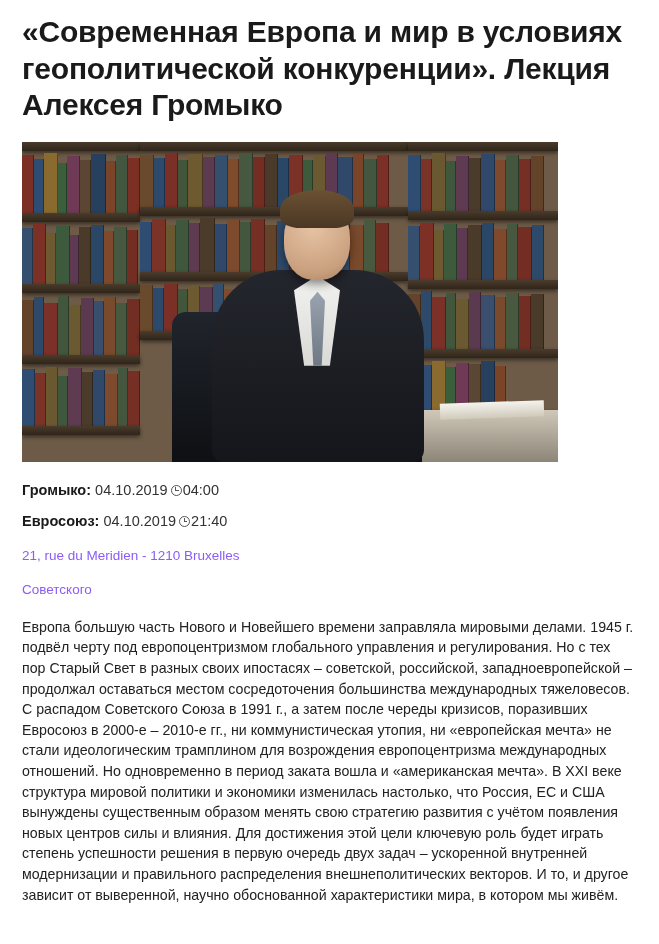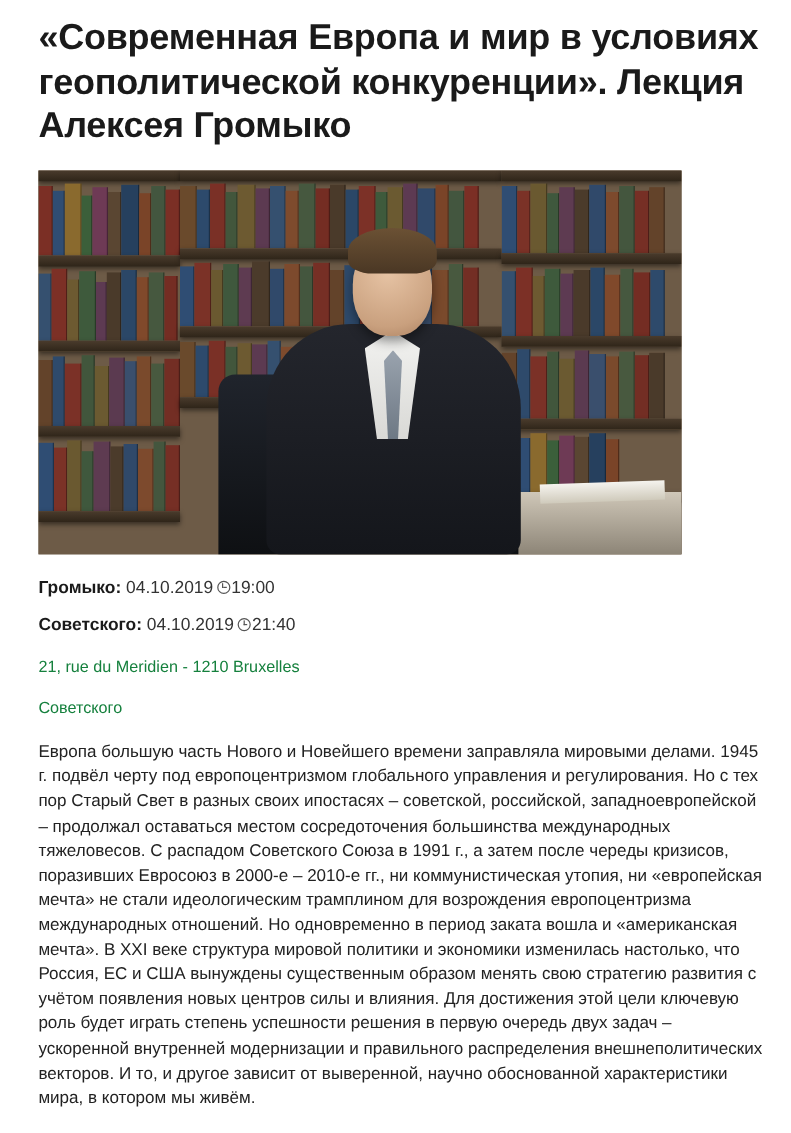--- a/index.html
+++ b/index.html
@@ -9,21 +9,21 @@
     background: #ffffff;
   }
   body {
     width: 659px;
     min-height: 944px;
     font-family: "Liberation Sans", sans-serif;
     color: #222222;
   }
   .page {
     width: 659px;
-    padding: 14px 22px 10px 32px;
+    padding: 14px 22px 10px 22px;
   }
   .event-title {
     font-size: 30px;
     line-height: 1.22;
     font-weight: bold;
     color: #1a1a1a;
     letter-spacing: -0.2px;
     margin: 0 0 18px 0;
   }
   .photo-wrap {
@@ -177,21 +177,21 @@
     width: 3.4px;
     height: 1.2px;
     background: #555;
   }
   .link-line {
     font-size: 13.5px;
     line-height: 1.5;
     margin: 14px 0 0 0;
   }
   a.doc-link {
-    color: #15803d;
+    color: #8b5cf6;
     text-decoration: none;
   }
   .reg-line { margin-top: 13px; margin-bottom: 17px; }
   .body-text {
     font-size: 14.2px;
     line-height: 1.45;
     color: #222222;
     text-align: left;
     margin: 0;
   }
@@ -391,25 +391,25 @@
       <div class="person-body"></div>
       <div class="person-shirt"></div>
       <div class="person-tie"></div>
       <div class="person-head"></div>
       <div class="person-hair"></div>
     </div>
   </div>
 
   <div class="meta-row">
     <span class="meta-label">Громыко:</span>
-    <span>04.10.2019</span><span class="clock-icon"></span><span>19:00</span>
+    <span>04.10.2019</span><span class="clock-icon"></span><span>04:00</span>
   </div>
 
   <div class="meta-row">
-    <span class="meta-label">Советского:</span>
+    <span class="meta-label">Евросоюз:</span>
     <span>04.10.2019</span><span class="clock-icon"></span><span>21:40</span>
   </div>
 
   <div class="link-line">
     <a class="doc-link" href="#">21, rue du Meridien - 1210 Bruxelles</a>
   </div>
 
   <div class="link-line reg-line">
     <a class="doc-link" href="#">Советского</a>
   </div>

